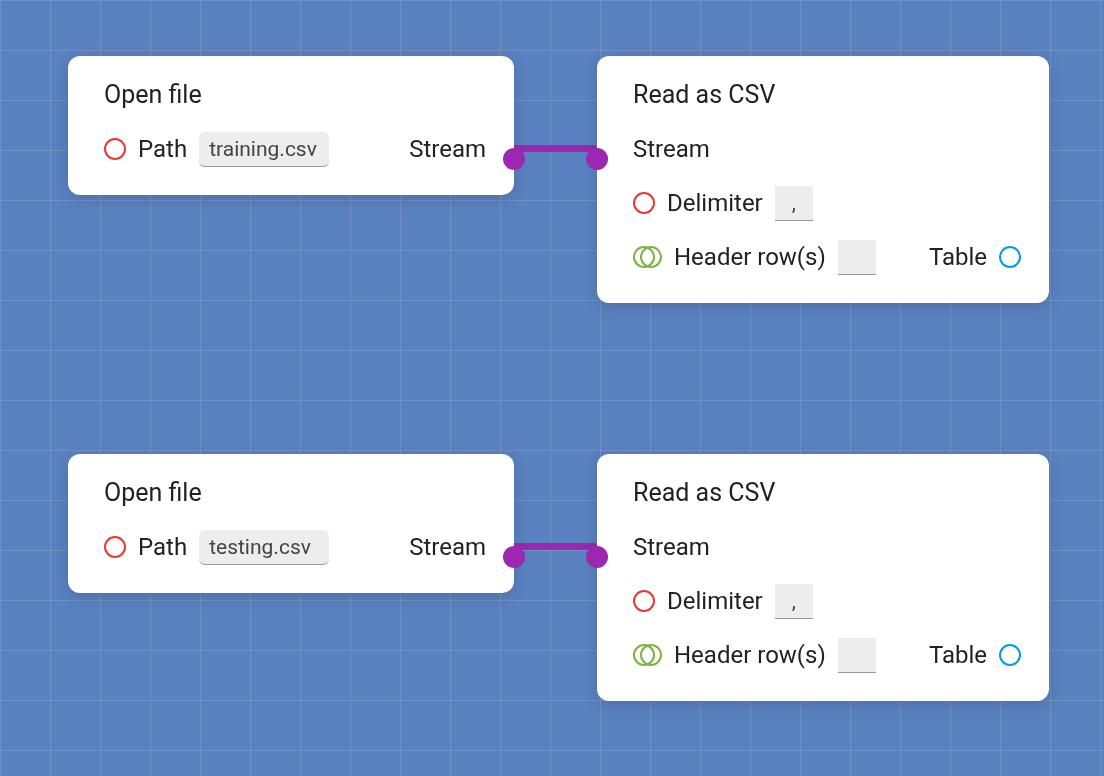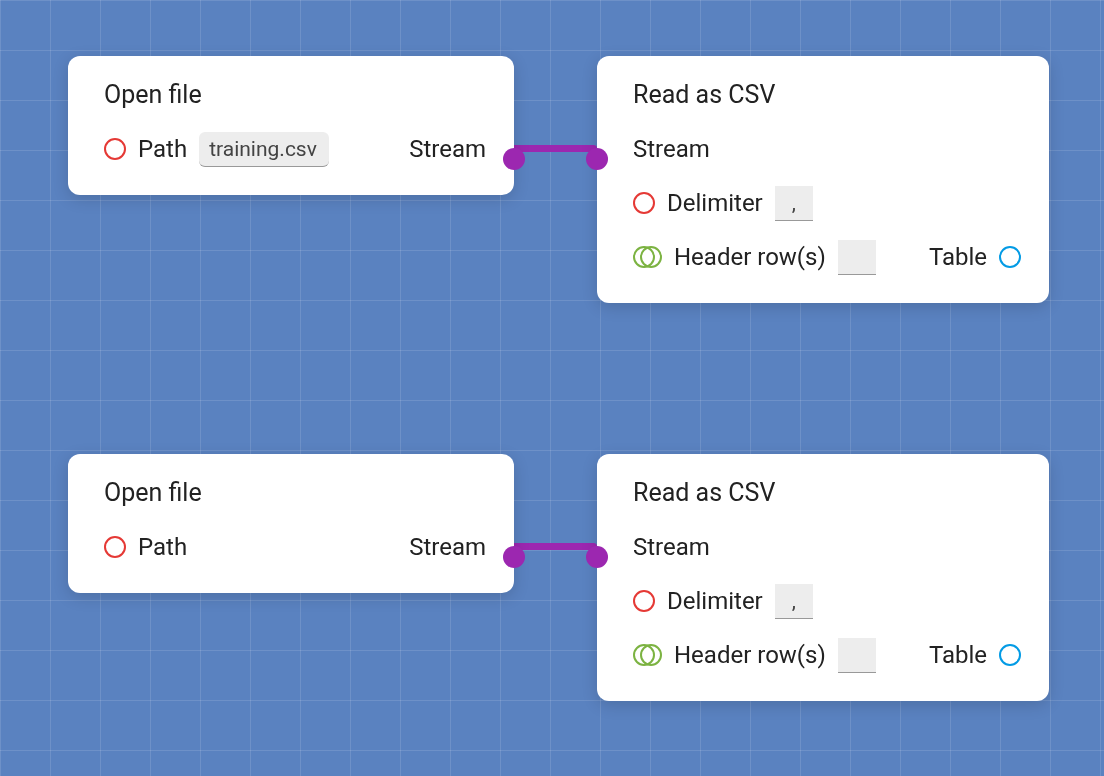--- a/index.html
+++ b/index.html
@@ -224,20 +224,21 @@
     <span class="label">Table</span>
     <span class="port-circle port-blue"></span>
   </div>
 </div>
 
 <div class="node node-open-2">
   <div class="node-title">Open file</div>
   <div class="node-row">
     <span class="port-circle port-red"></span>
     <span class="label">Path</span>
+    <input class="field field-path" value="testing.csv" style="">
     <span class="spacer"></span>
     <span class="label">Stream</span>
   </div>
   <div class="output-port"></div>
 </div>
 
 <div class="node node-csv-2">
   <div class="input-port"></div>
   <div class="node-title">Read as CSV</div>
   <div class="node-row">

